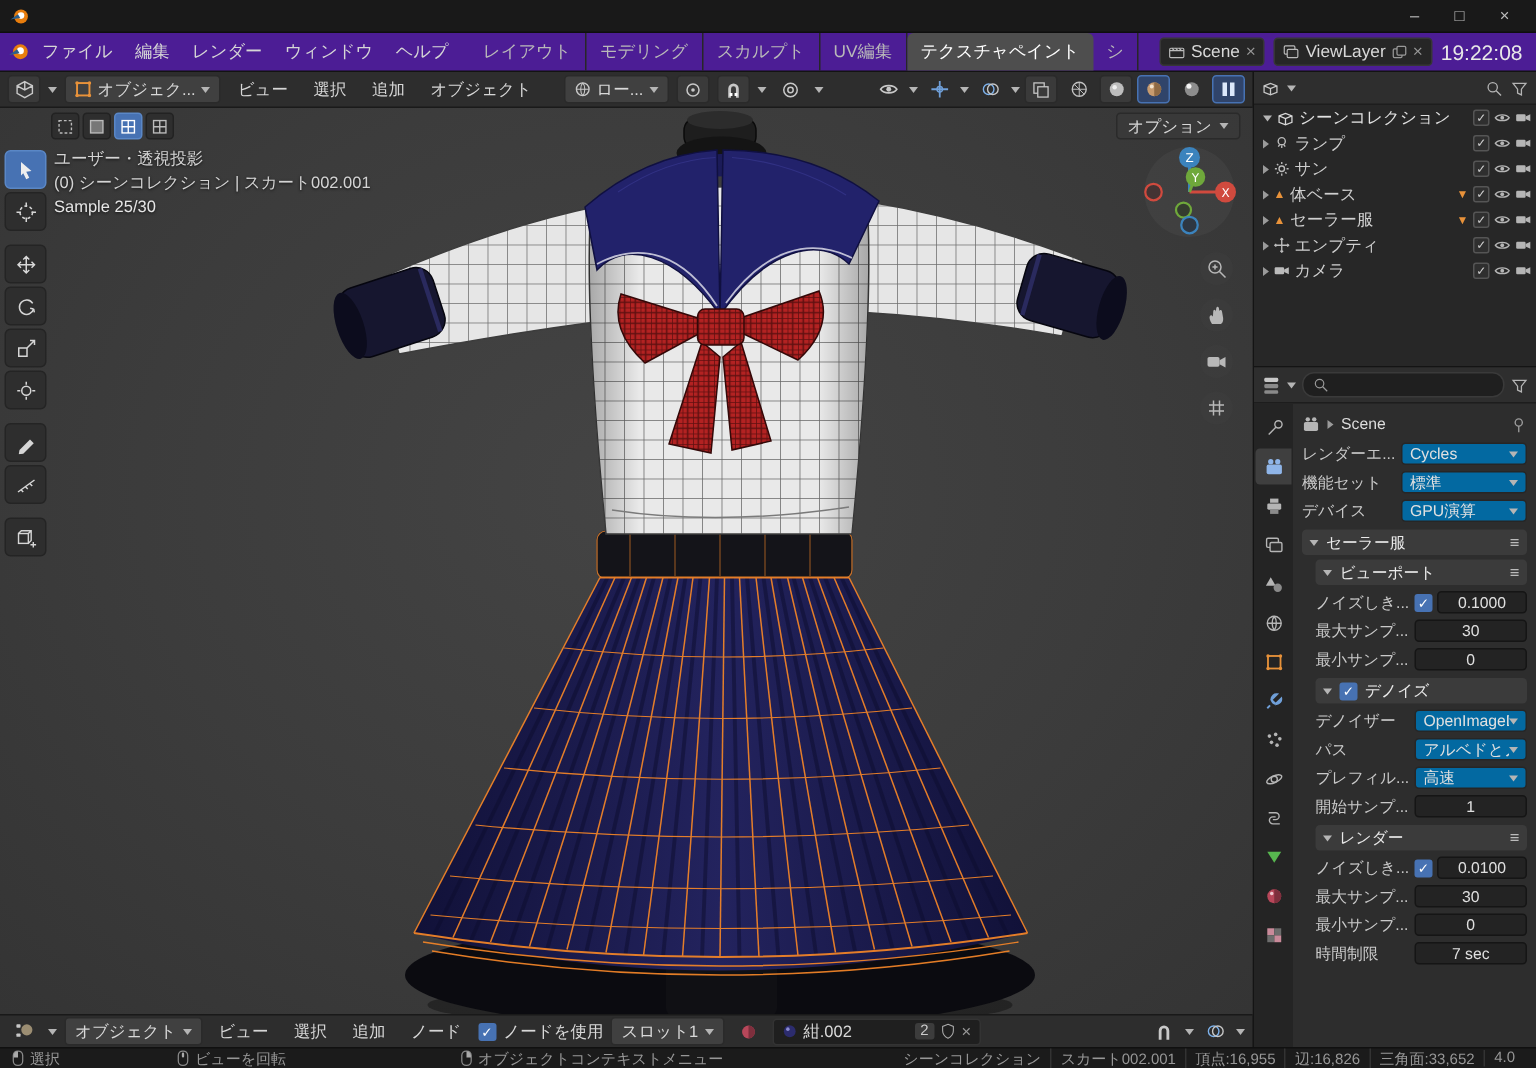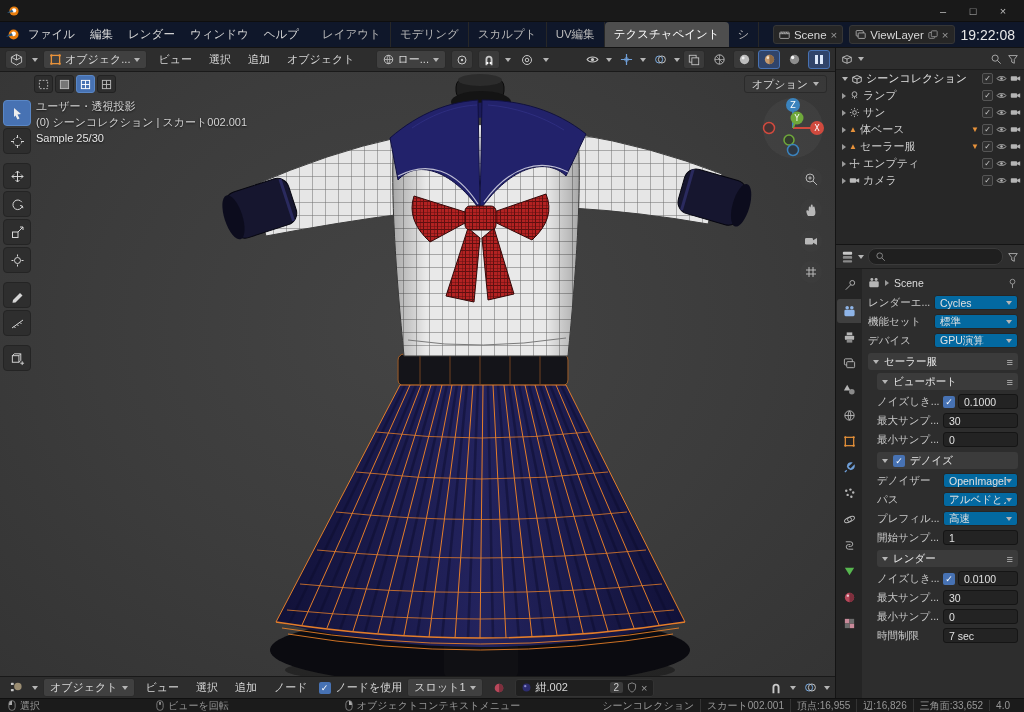--- a/index.html
+++ b/index.html
@@ -5,21 +5,21 @@
 *{box-sizing:border-box;margin:0;padding:0}
 html,body{width:1024px;height:712px;overflow:hidden}
 body{font-family:"Liberation Sans","DejaVu Sans",sans-serif;font-size:12px;color:#d8d8d8;background:#2e2e2e;-webkit-font-smoothing:antialiased}
 .spacer{flex:1}
 svg{display:block}
 
 .titlebar{height:22px;background:#191919;display:flex;align-items:center;padding:0 6px;gap:7px;font-size:11px;color:#c9c9c9;border-bottom:1px solid #0e0e0e}
 .win-controls{margin-left:auto;display:flex}
 .win-controls span{width:30px;text-align:center;font-size:11px;color:#bdbdbd}
 
-.topbar{height:26px;background:#0f172a;display:flex;align-items:center;padding:0 5px;gap:1px;border-bottom:1px solid #131313;font-size:11.5px}
+.topbar{height:26px;background:#4c1d95;display:flex;align-items:center;padding:0 5px;gap:1px;border-bottom:1px solid #131313;font-size:11.5px}
 .menu-item{padding:3px 7px;border-radius:3px;color:#d6d6d6;white-space:nowrap}
 .ws-tabs{display:flex;margin-left:6px;height:100%;align-items:stretch}
 .ws-tab{display:flex;align-items:center;padding:0 9px;color:#b9b9b9;border-right:1px solid #272727;white-space:nowrap}
 .ws-tab.active{background:#4e4e4e;color:#fff;border-radius:4px 4px 0 0;border-right:none}
 .tb-right{margin-left:auto;display:flex;align-items:center;gap:6px}
 .id-block{display:flex;align-items:center;gap:4px;background:#262626;border:1px solid #363636;border-radius:3px;padding:1px 5px;height:19px;white-space:nowrap}
 .clock{color:#e8e8e8;font-size:14px;padding-right:4px}
 
 .toolheader{height:24px;background:#2d2d2d;display:flex;align-items:center;gap:5px;padding:0 5px;border-bottom:1px solid #1a1a1a;font-size:11px}
 .pill{display:flex;align-items:center;gap:4px;background:#404040;border:1px solid #2a2a2a;border-radius:3px;padding:1px 6px;height:19px;white-space:nowrap}
@@ -73,21 +73,21 @@
 .search{flex:1;display:flex;align-items:center;gap:4px;background:#1f1f1f;border:1px solid #3a3a3a;border-radius:8px;height:17px;padding:0 6px}
 .props-body{flex:1;display:flex}
 .prop-tabs{width:26px;background:#242424;display:flex;flex-direction:column;align-items:center;padding-top:4px;gap:2px}
 .ptab{width:24px;height:24px;display:flex;align-items:center;justify-content:center;border-radius:3px 0 0 3px}
 .ptab.active{background:#3f3f3f}
 .prop-main{flex:1;padding:4px 6px 0 6px;font-size:10.5px;overflow:hidden}
 .crumb{display:flex;align-items:center;gap:5px;height:20px;color:#dcdcdc}
 .prow{display:flex;align-items:center;height:19px;gap:4px}
 .plabel{width:62px;color:#c9c9c9;white-space:nowrap;overflow:hidden;flex:none}
 .pval{flex:1;display:flex;align-items:center;gap:3px;min-width:0}
-.fld{flex:1;background:#232323;border:1px solid #151515;border-radius:3px;height:15px;display:flex;align-items:center;justify-content:flex-start;padding:0 5px;color:#e0e0e0;min-width:0}
+.fld{flex:1;background:#232323;border:1px solid #151515;border-radius:3px;height:15px;display:flex;align-items:center;justify-content:center;padding:0 5px;color:#e0e0e0;min-width:0}
 .fld.dd{background:#0369a1;border-color:#262626;justify-content:space-between}
 .fld.dd span{overflow:hidden;white-space:nowrap}
 .panel-h{background:#3b3b3b;border-radius:3px;height:17px;display:flex;align-items:center;gap:5px;padding:0 5px;color:#eaeaea;margin:3px 0 2px 0}
 .panel-h .preset{margin-left:auto;color:#bbb;font-size:11px}
 .sub{margin-left:9px}
 .indent{margin-left:9px}
 </style>
 </head>
 <body>
 
@@ -1028,21 +1028,21 @@
 </div>
 
 <div class="statusbar">
   <span class="sb-item">
     <svg width="8" height="11" viewBox="0 0 9 13">
         <rect x=".8" y=".8" width="7.4" height="11.4" rx="3.5" fill="none" stroke="#888"></rect>
         <path d="M1,4 a3.5,3.5 0 0 1 3.5,-3 V6 H1 Z" fill="#aaa"></path>
       </svg>
     <span>選択</span>
   </span>
-  <span class="sb-item" style="margin-left:110px">
+  <span class="sb-item" style="margin-left:72px">
     <svg width="8" height="11" viewBox="0 0 9 13">
         <rect x=".8" y=".8" width="7.4" height="11.4" rx="3.5" fill="none" stroke="#888"></rect>
         <rect x="3.6" y="2" width="1.8" height="4" rx=".9" fill="#aaa"></rect>
       </svg>
     <span>ビューを回転</span>
   </span>
   <span class="sb-item" style="margin-left:110px">
     <svg width="8" height="11" viewBox="0 0 9 13">
         <rect x=".8" y=".8" width="7.4" height="11.4" rx="3.5" fill="none" stroke="#888"></rect>
         <path d="M8,4 a3.5,3.5 0 0 0 -3.5,-3 V6 H8 Z" fill="#aaa"></path>

